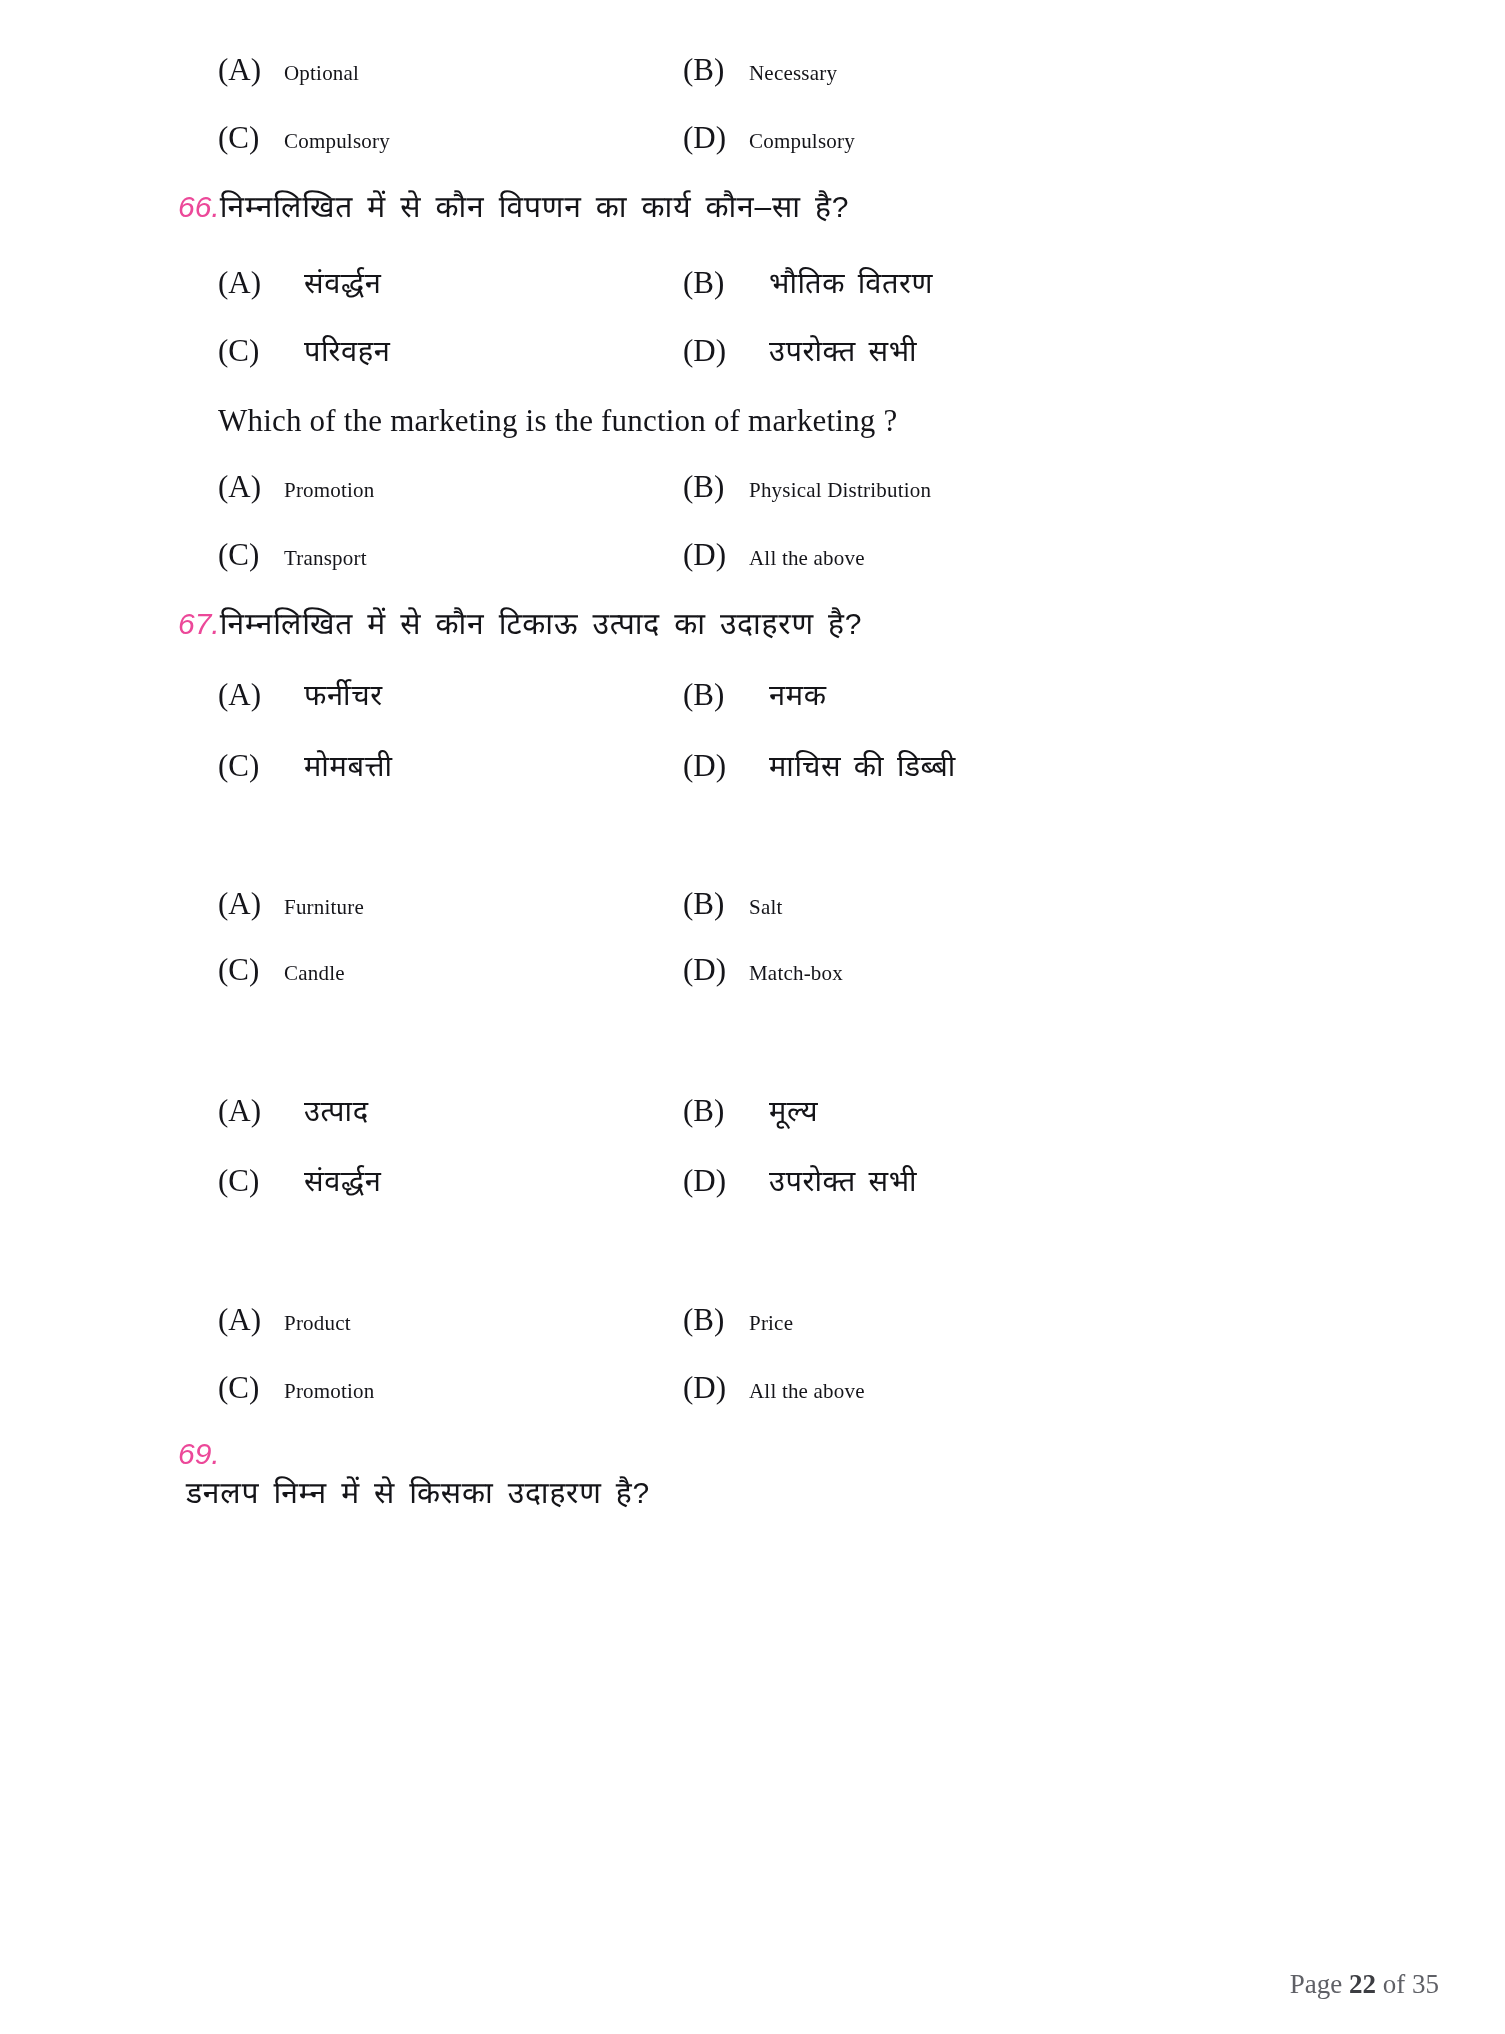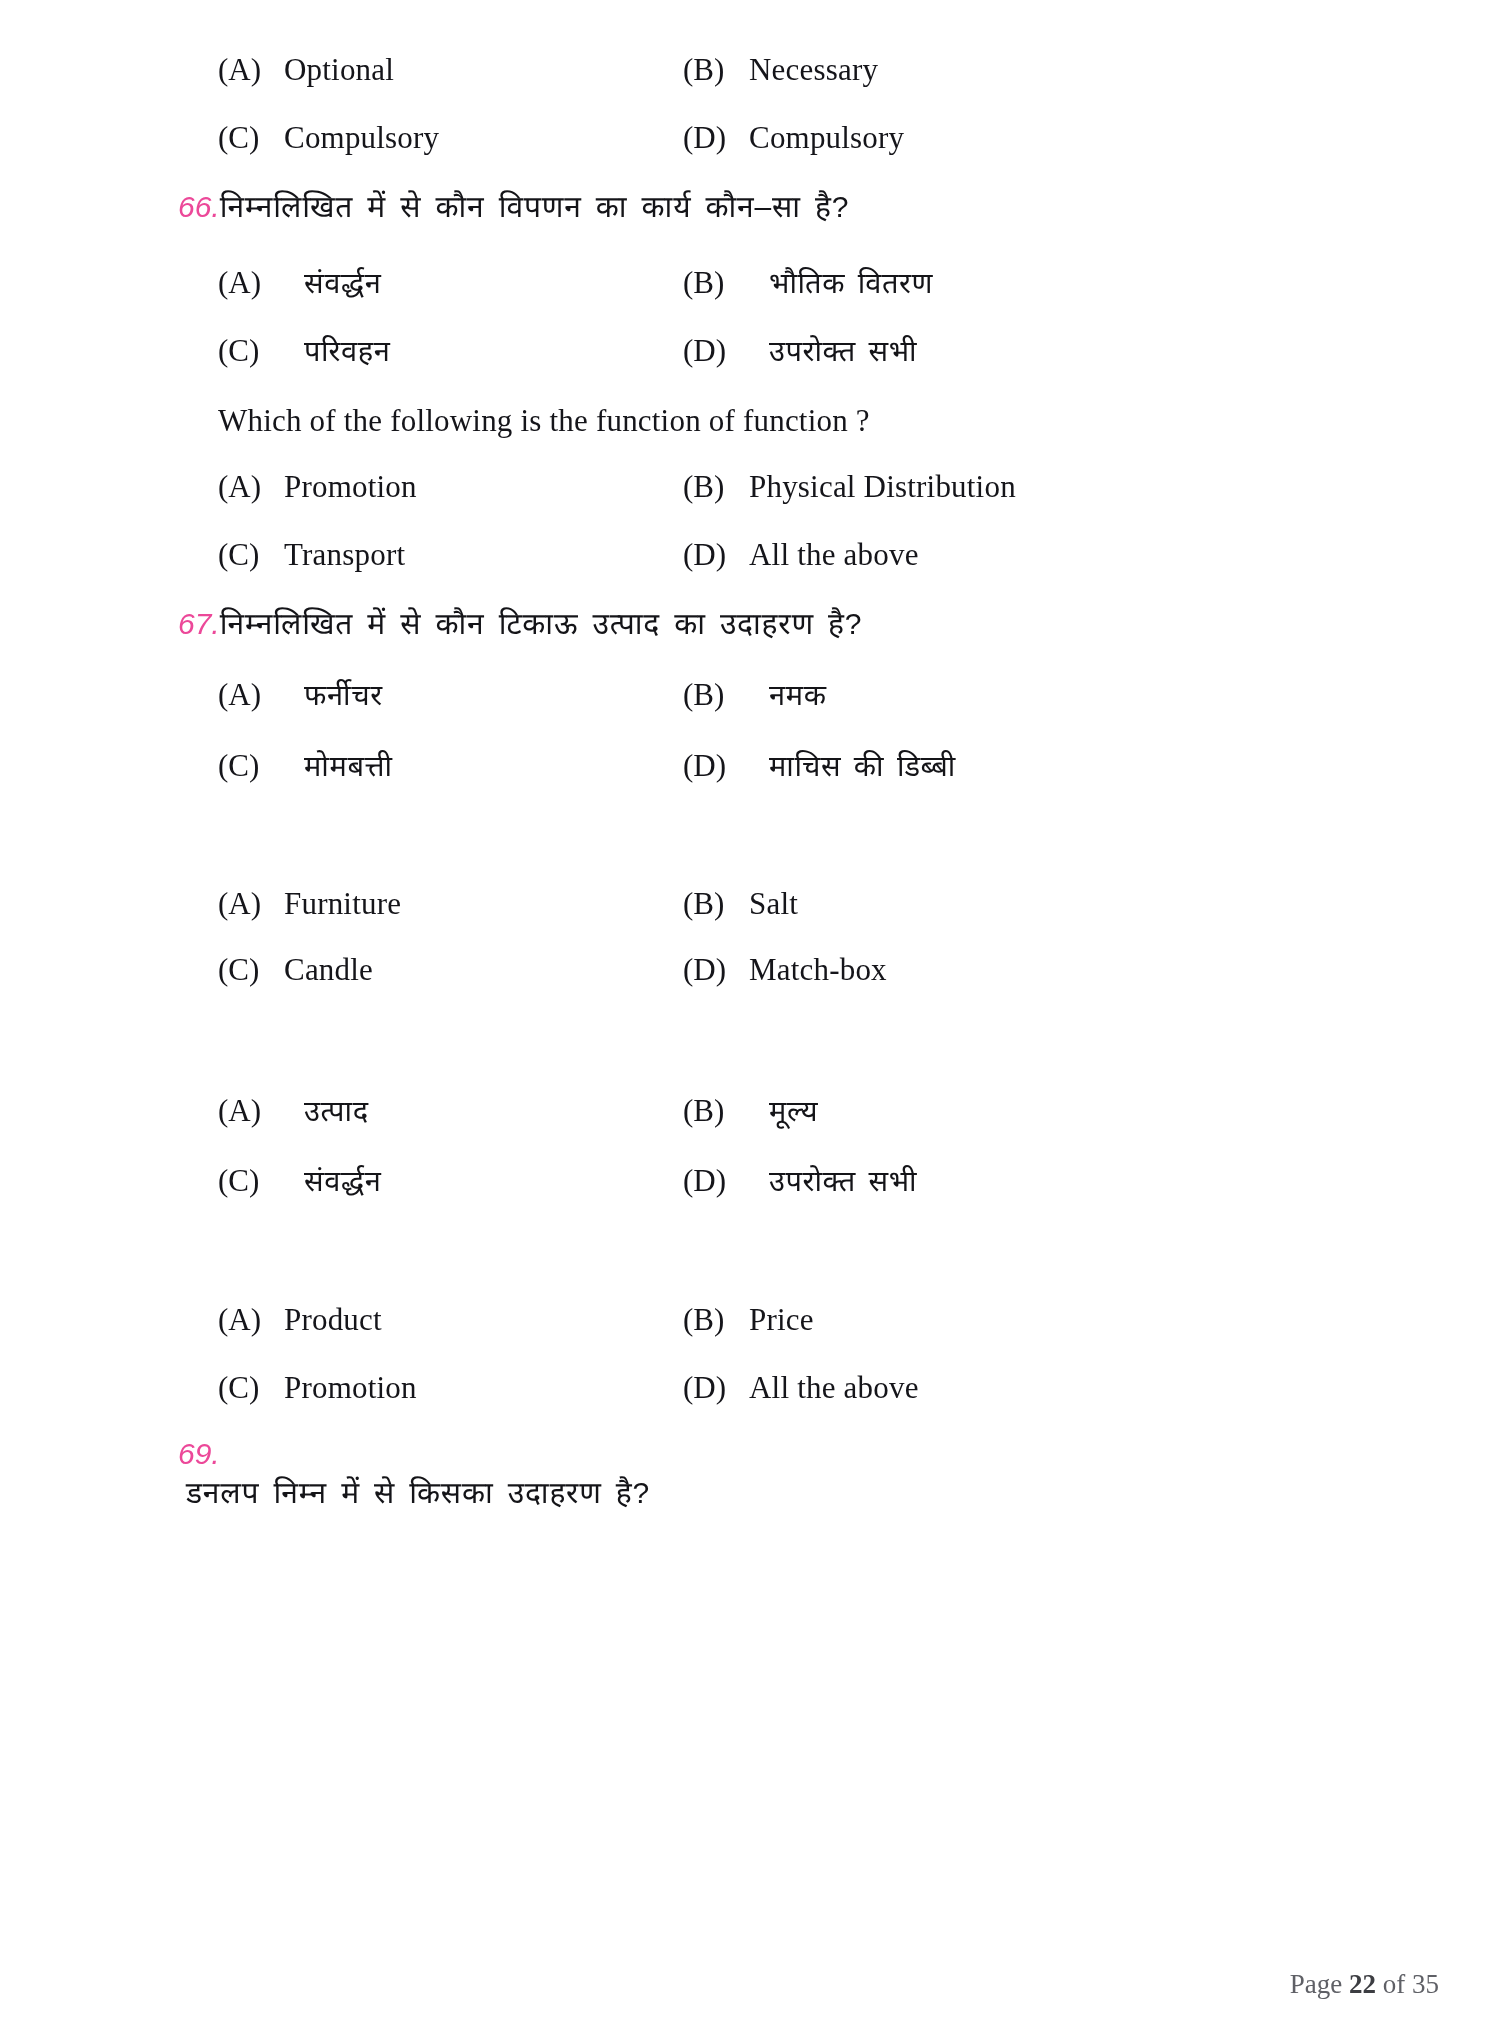--- a/index.html
+++ b/index.html
@@ -81,21 +81,21 @@
   .opt.right { left: 465px; }
   .opt .tag {
     display: inline-block;
     min-width: 66px;
     font-family: "Liberation Serif", "DejaVu Serif", serif;
     font-size: 31px;
     color: #15151a;
   }
   .opt .txt.eng {
     font-family: "Liberation Serif", "DejaVu Serif", serif;
-    font-size: 31px;
+    font-size: 21px;
     letter-spacing: 0.2px;
     color: #15151a;
   }
   .opt .txt.hindi {
     font-family: "Liberation Sans", "DejaVu Sans", sans-serif;
     font-size: 29px;
     letter-spacing: 0.6px;
     word-spacing: 4px;
     color: #141418;
   }
@@ -163,21 +163,21 @@
     <div class="opt left">
       <span class="tag">(C)</span>
       <span class="txt hindi">परिवहन</span>
     </div>
     <div class="opt right">
       <span class="tag">(D)</span>
       <span class="txt hindi">उपरोक्त सभी</span>
     </div>
   </div>
 
-  <div class="stem-en" style="top:403px;">Which of the following is the function of function ?</div>
+  <div class="stem-en" style="top:403px;">Which of the marketing is the function of marketing ?</div>
 
   <div class="optrow" style="top:469px;">
     <div class="opt left">
       <span class="tag">(A)</span>
       <span class="txt eng">Promotion</span>
     </div>
     <div class="opt right">
       <span class="tag">(B)</span>
       <span class="txt eng">Physical Distribution</span>
     </div>

